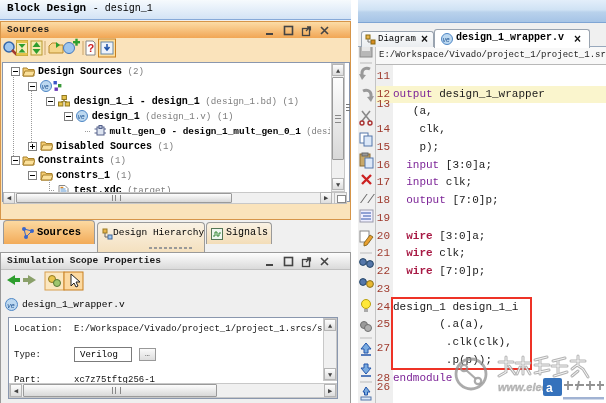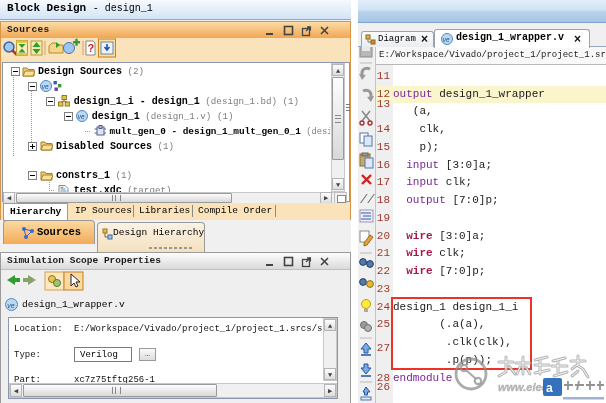--- a/index.html
+++ b/index.html
@@ -155,20 +155,24 @@
           </svg></div><div style="position:absolute;left:89.69999999999999px;top:0;"><b>design_1</b><span class="gray"> (design_1.v) (1)</span></div></div>
       <div class="trow" style="top:60.6px;left:0;width:328px;"><div style="position:absolute;left:91.6px;top:1.5px;"><svg width="12" height="12" viewBox="0 0 12 12">
             <rect x="3" y="2" width="7" height="8" fill="#dde4f0" stroke="#55608a"></rect>
             <path d="M0.5 4h2.5M0.5 8h2.5M10 4h2M10 8h2" stroke="#55608a"></path>
             <rect x="5" y="0.5" width="3" height="3" fill="#b8c4dd" stroke="#55608a"></rect>
           </svg></div><div style="position:absolute;left:107.6px;top:0;"><span style="font-size:9.4px"><b>mult_gen_0 - design_1_mult_gen_0_1</b><span class="gray" style="font-size:8.8px"> (desig</span></span></div></div>
       <div class="trow" style="top:75.5px;left:0;width:328px;"><div class="exp plus" style="left:26.4px;top:3px;"></div><div style="position:absolute;left:37.9px;top:1.5px;"><svg width="13" height="11" viewBox="0 0 13 11">
             <path d="M1 2h4l1 1.5h6V10H1z" fill="#f5cd72" stroke="#a8802a"></path>
             <path d="M1 10l2-5h10l-2 5z" fill="#fbe09a" stroke="#a8802a"></path>
           </svg></div><div style="position:absolute;left:53.9px;top:0;"><b>Disabled Sources</b><span class="gray"> (1)</span></div></div>
+      <div class="trow" style="top:90.4px;left:0;width:328px;"><div class="exp" style="left:8.5px;top:3px;"></div><div style="position:absolute;left:20px;top:1.5px;"><svg width="13" height="11" viewBox="0 0 13 11">
+            <path d="M1 2h4l1 1.5h6V10H1z" fill="#f5cd72" stroke="#a8802a"></path>
+            <path d="M1 10l2-5h10l-2 5z" fill="#fbe09a" stroke="#a8802a"></path>
+          </svg></div><div style="position:absolute;left:36px;top:0;"><b>Constraints</b><span class="gray"> (1)</span></div></div>
       <div class="trow" style="top:105.3px;left:0;width:328px;"><div class="exp" style="left:26.4px;top:3px;"></div><div style="position:absolute;left:37.9px;top:1.5px;"><svg width="13" height="11" viewBox="0 0 13 11">
             <path d="M1 2h4l1 1.5h6V10H1z" fill="#f5cd72" stroke="#a8802a"></path>
             <path d="M1 10l2-5h10l-2 5z" fill="#fbe09a" stroke="#a8802a"></path>
           </svg></div><div style="position:absolute;left:53.9px;top:0;"><b>constrs_1</b><span class="gray"> (1)</span></div></div>
       <div class="trow" style="top:120.2px;left:0;width:328px;"><div style="position:absolute;left:55.8px;top:1.5px;"><svg width="11" height="13" viewBox="0 0 11 13">
             <path d="M1 0.5h6l3 3v9H1z" fill="#fff" stroke="#888"></path>
             <path d="M2.5 4h5M2.5 6h6M2.5 8h6M2.5 10h4" stroke="#4488cc" stroke-width=".9"></path>
             <path d="M2.5 2.5l2.8 0" stroke="#dd8822" stroke-width="1.4"></path>
           </svg></div><div style="position:absolute;left:71.8px;top:0;"><b>test.xdc</b><span class="gray"> (target)</span></div></div>
     </div>
@@ -193,46 +197,44 @@
 
   <div class="abs" style="left:13px;top:77px;width:1px;height:79px;background-image:linear-gradient(#9a9a9a 50%,transparent 50%);background-size:1px 2px;"></div>
   <div class="abs" style="left:31px;top:91px;width:1px;height:51px;background-image:linear-gradient(#9a9a9a 50%,transparent 50%);background-size:1px 2px;"></div>
   <div class="abs" style="left:49px;top:180px;width:1px;height:10px;background-image:linear-gradient(#9a9a9a 50%,transparent 50%);background-size:1px 2px;"></div>
   <div class="abs" style="left:85px;top:131px;width:6px;height:1px;background-image:linear-gradient(90deg,#9a9a9a 50%,transparent 50%);background-size:2px 1px;"></div>
   <div class="abs" style="left:49px;top:190px;width:6px;height:1px;background-image:linear-gradient(90deg,#9a9a9a 50%,transparent 50%);background-size:2px 1px;"></div>
   <div class="abs" style="left:346px;top:104px;width:4px;height:1px;background:#777;"></div>
   <div class="abs" style="left:346px;top:107px;width:4px;height:1px;background:#777;"></div>
   <div class="abs" style="left:346px;top:110px;width:4px;height:1px;background:#777;"></div>
 
-  <div class="abs" id="subtabs">
-    <div class="tab active" style="left:2px;">Hierarchy</div>
-    <div class="tab" style="left:74px;">IP Sources</div>
-    <div class="sep" style="left:132px;"></div>
-    <div class="tab" style="left:138px;">Libraries</div>
-    <div class="sep" style="left:191px;"></div>
-    <div class="tab" style="left:197px;">Compile Order</div>
-    <div class="sep" style="left:274px;"></div>
-  </div>
 
   <div class="abs btab" id="btab1">
     <svg width="14" height="14" style="position:absolute;left:17px;top:5px;" viewBox="0 0 14 14">
       <circle cx="3" cy="3" r="2" fill="#3a66c8"></circle>
         <circle cx="11" cy="5" r="2" fill="#3a66c8"></circle>
         <circle cx="5" cy="11" r="2" fill="#3a66c8"></circle>
       <path d="M3 3L11 5L5 11z" fill="none" stroke="#3a66c8" stroke-width="1"></path>
     </svg>
     <span style="position:absolute;left:33px;top:5px;font-size:10.5px;">Sources</span>
   </div>
   <div class="abs btab" id="btab2">
     <svg width="12" height="12" style="position:absolute;left:4px;top:5px;" viewBox="0 0 12 12">
       <rect x="1" y="1" width="4" height="4" fill="#e8b44c" stroke="#9a7a20"></rect>
       <rect x="6" y="7" width="4" height="4" fill="#9ec6ee" stroke="#44699a"></rect>
       <path d="M3 5v4h3" stroke="#666" fill="none"></path>
     </svg>
     <span style="position:absolute;left:15px;top:4px;font-weight:normal;font-size:9.5px;">Design Hierarchy</span>
+  </div>
+  <div class="abs btab" id="btab3">
+    <svg width="12" height="12" style="position:absolute;left:4px;top:5px;" viewBox="0 0 12 12">
+      <rect x="0.5" y="0.5" width="11" height="11" fill="#eef6ee" stroke="#557755"></rect>
+      <path d="M2 8h2v-4h2v4h2v-3h2" stroke="#338833" fill="none"></path>
+    </svg>
+    <span style="position:absolute;left:19px;top:4px;font-weight:normal;">Signals</span>
   </div>
   <div class="abs" id="dots"></div>
 
   <div class="abs" id="ssp"></div>
   <div class="abs" id="ssptitle">
     <div class="t">Simulation Scope Properties</div>
     <svg width="70" height="12" style="position:absolute;left:263px;top:3px;" viewBox="0 0 70 12">
       <rect x="2" y="8" width="7" height="2" fill="#444"></rect>
       <rect x="20.5" y="1.5" width="8" height="8" fill="none" stroke="#444" stroke-width="1.6"></rect>
       <rect x="38.5" y="3.5" width="7" height="7" fill="none" stroke="#444" stroke-width="1.3"></rect>

